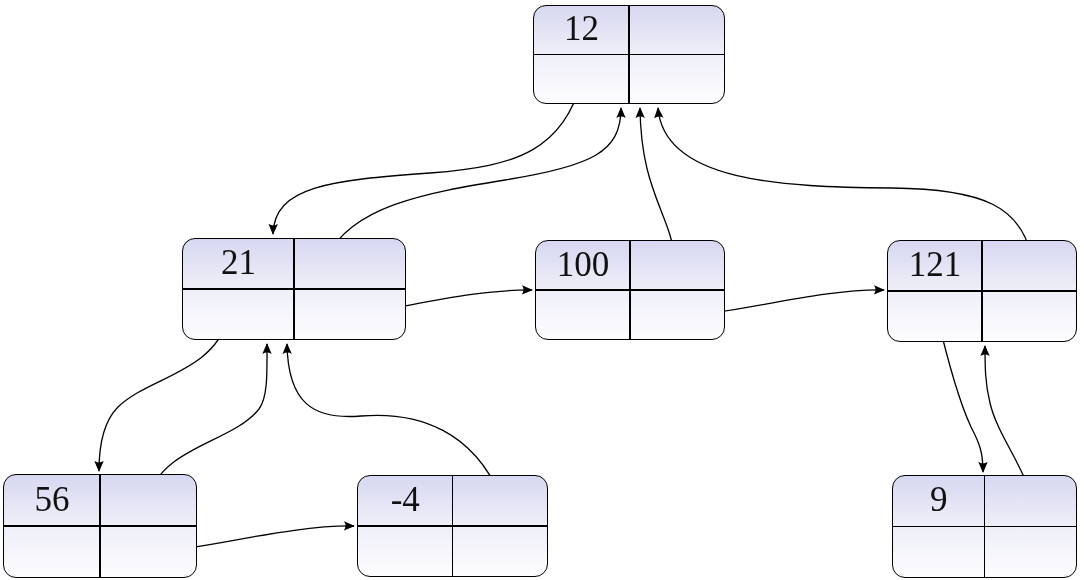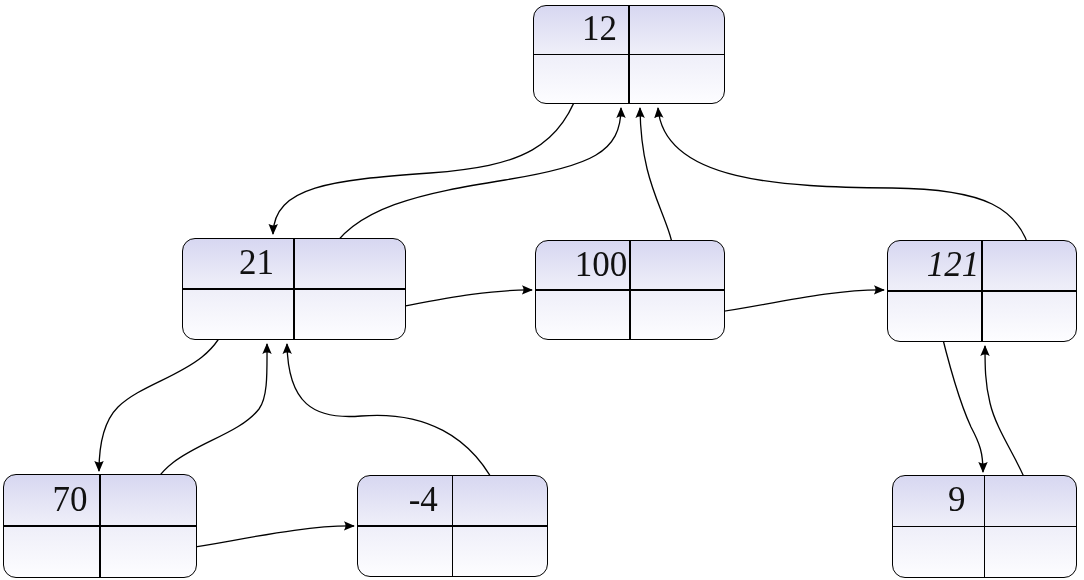--- a/index.html
+++ b/index.html
@@ -68,21 +68,20 @@
     width: 50%;
     height: 50%;
     display: flex;
     align-items: center;
     justify-content: center;
     font-size: 35px;
     color: #111111;
     line-height: 1;
     padding-bottom: 3px;
     box-sizing: border-box;
-    margin-left: 18px;
   }
 </style>
 </head>
 <body style="background: rgb(255, 255, 255);">
 
 <div id="canvas">
 
   <svg id="edges-svg" viewBox="0 0 1084 580" xmlns="http://www.w3.org/2000/svg">
     <defs>
       <marker id="arrow" viewBox="0 0 10 10" refX="9.2" refY="5" markerWidth="11" markerHeight="11" markerUnits="userSpaceOnUse" orient="auto">
@@ -125,36 +124,36 @@
 
   <div class="node" style="left:535px; top:240px; width:190px; height:100px;">
     <div class="hline"></div>
     <div class="vline"></div>
     <div class="cell tr"></div>
     <div class="cell bl"></div>
     <div class="cell br"></div>
     <div class="value">100</div>
   </div>
 
-  <div class="node" style="left:887px; top:240px; width:190px; height:102px;font-style:italic;">
+  <div class="node" style="left:887px; top:240px; width:190px; height:102px;">
     <div class="hline"></div>
     <div class="vline"></div>
     <div class="cell tr"></div>
     <div class="cell bl"></div>
     <div class="cell br"></div>
     <div class="value">121</div>
   </div>
 
   <div class="node" style="left:3px; top:474px; width:194px; height:104px;">
     <div class="hline"></div>
     <div class="vline"></div>
     <div class="cell tr"></div>
     <div class="cell bl"></div>
     <div class="cell br"></div>
-    <div class="value">70</div>
+    <div class="value">56</div>
   </div>
 
   <div class="node" style="left:357px; top:475px; width:191px; height:102px;">
     <div class="hline"></div>
     <div class="vline"></div>
     <div class="cell tr"></div>
     <div class="cell bl"></div>
     <div class="cell br"></div>
     <div class="value">-4</div>
   </div>

